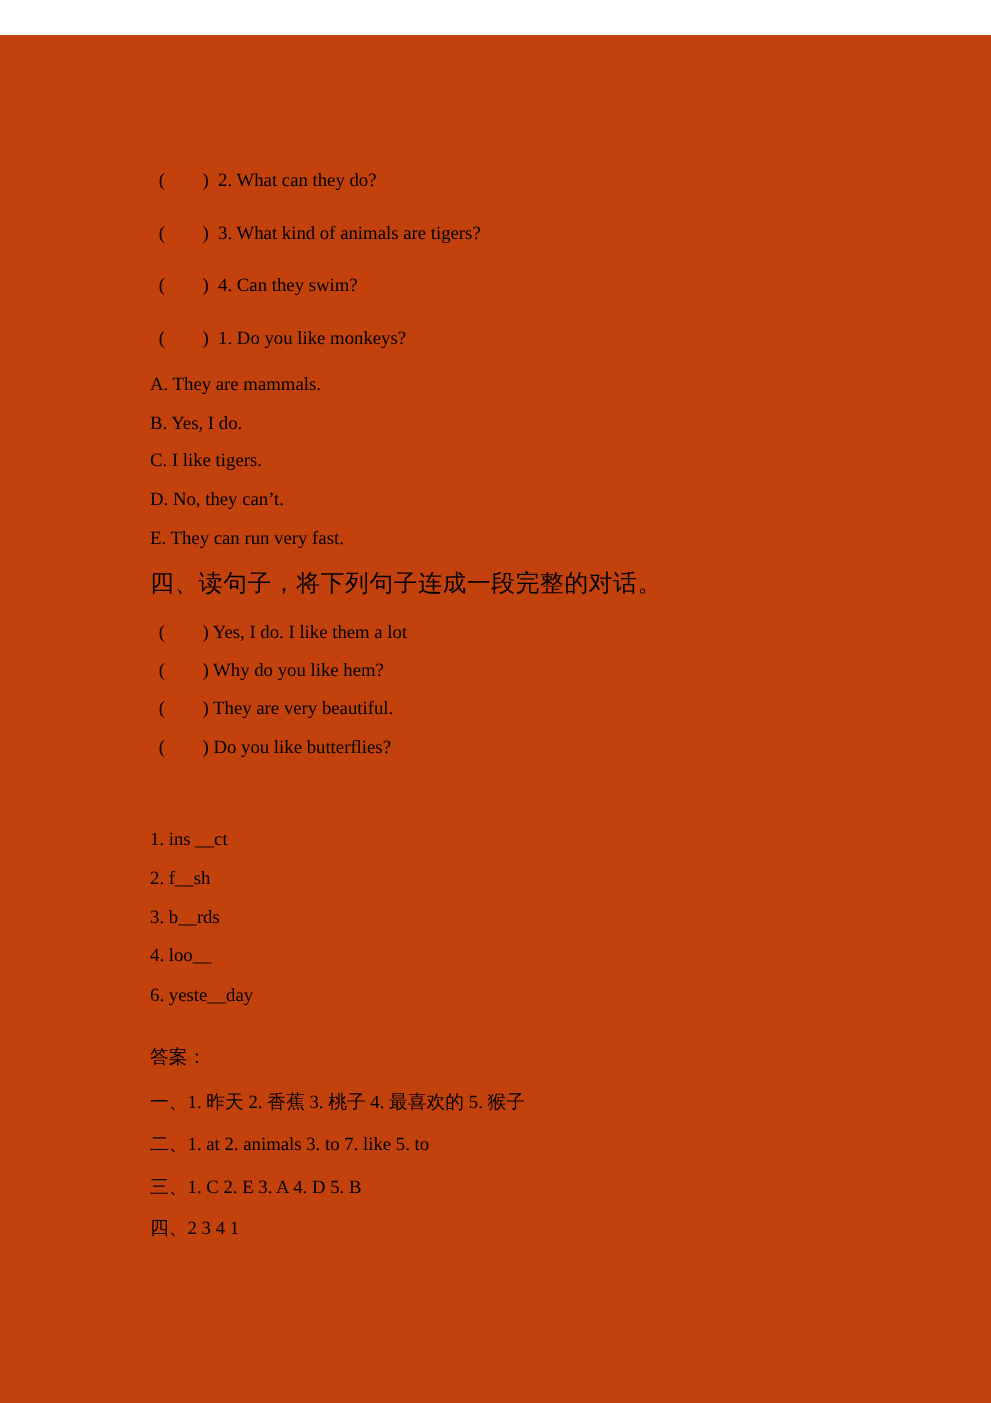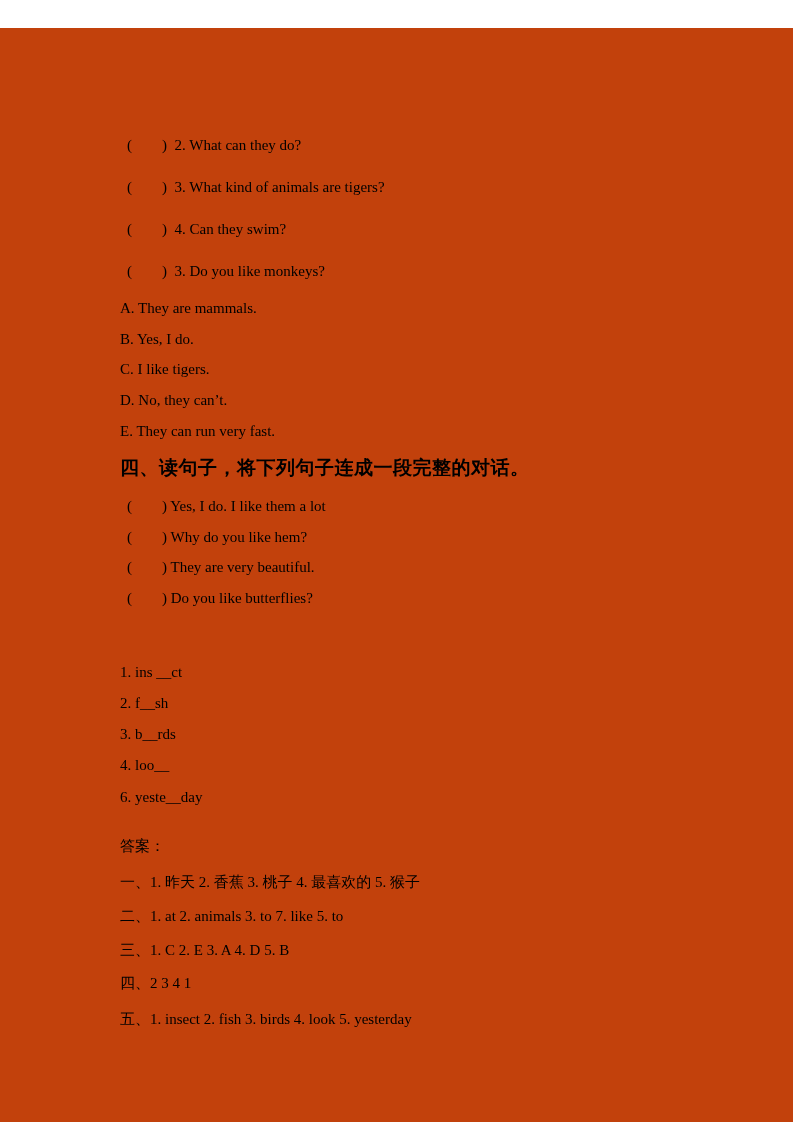--- a/index.html
+++ b/index.html
@@ -24,36 +24,36 @@
     white-space: pre-wrap;
     line-height: 18px;
   }
   .q-line { left: 127px; }
   .d-line { left: 127px; }
   .heading {
     position: absolute;
     left: 120px;
     white-space: pre-wrap;
     font-family: "Liberation Sans", sans-serif;
-    font-weight: bold;
+    font-weight: normal;
     font-size: 19px;
     line-height: 24px;
     letter-spacing: 0.5px;
   }
   .ans-line { line-height: 19px; text-align: right; }
 </style>
 </head>
 <body>
 
 <div class="page">
 
   <div class="line q-line" style="top:108px">(        )  2. What can they do?</div>
   <div class="line q-line" style="top:150px">(        )  3. What kind of animals are tigers?</div>
   <div class="line q-line" style="top:192px">(        )  4. Can they swim?</div>
-  <div class="line q-line" style="top:234px">(        )  3. Do you like monkeys?</div>
+  <div class="line q-line" style="top:234px">(        )  1. Do you like monkeys?</div>
 
   <div class="line" style="top:271px">A. They are mammals.</div>
   <div class="line" style="top:302px">B. Yes, I do.</div>
   <div class="line" style="top:332px">C. I like tigers.</div>
   <div class="line" style="top:363px">D. No, they can’t.</div>
   <div class="line" style="top:394px">E. They can run very fast.</div>
 
   <div class="heading" style="top:428px">四、读句子，将下列句子连成一段完整的对话。</div>
   <div class="line d-line" style="top:469px">(        ) Yes, I do. I like them a lot</div>
   <div class="line d-line" style="top:500px">(        ) Why do you like hem?</div>
@@ -64,15 +64,14 @@
   <div class="line" style="top:666px">2. f__sh</div>
   <div class="line" style="top:697px">3. b__rds</div>
   <div class="line" style="top:728px">4. loo__</div>
   <div class="line" style="top:760px">6. yeste__day</div>
 
   <div class="line" style="top:809px">答案：</div>
   <div class="line ans-line" style="top:845px">一、1. 昨天 2. 香蕉 3. 桃子 4. 最喜欢的 5. 猴子</div>
   <div class="line ans-line" style="top:879px">二、1. at 2. animals 3. to 7. like 5. to</div>
   <div class="line ans-line" style="top:913px">三、1. C 2. E 3. A 4. D 5. B</div>
   <div class="line ans-line" style="top:946px">四、2 3 4 1</div>
-  <div class="line ans-line" style="top:982px">五、1. insect 2. fish 3. birds 4. look 5. yesterday</div>
 
 </div>
 
 </body></html>

